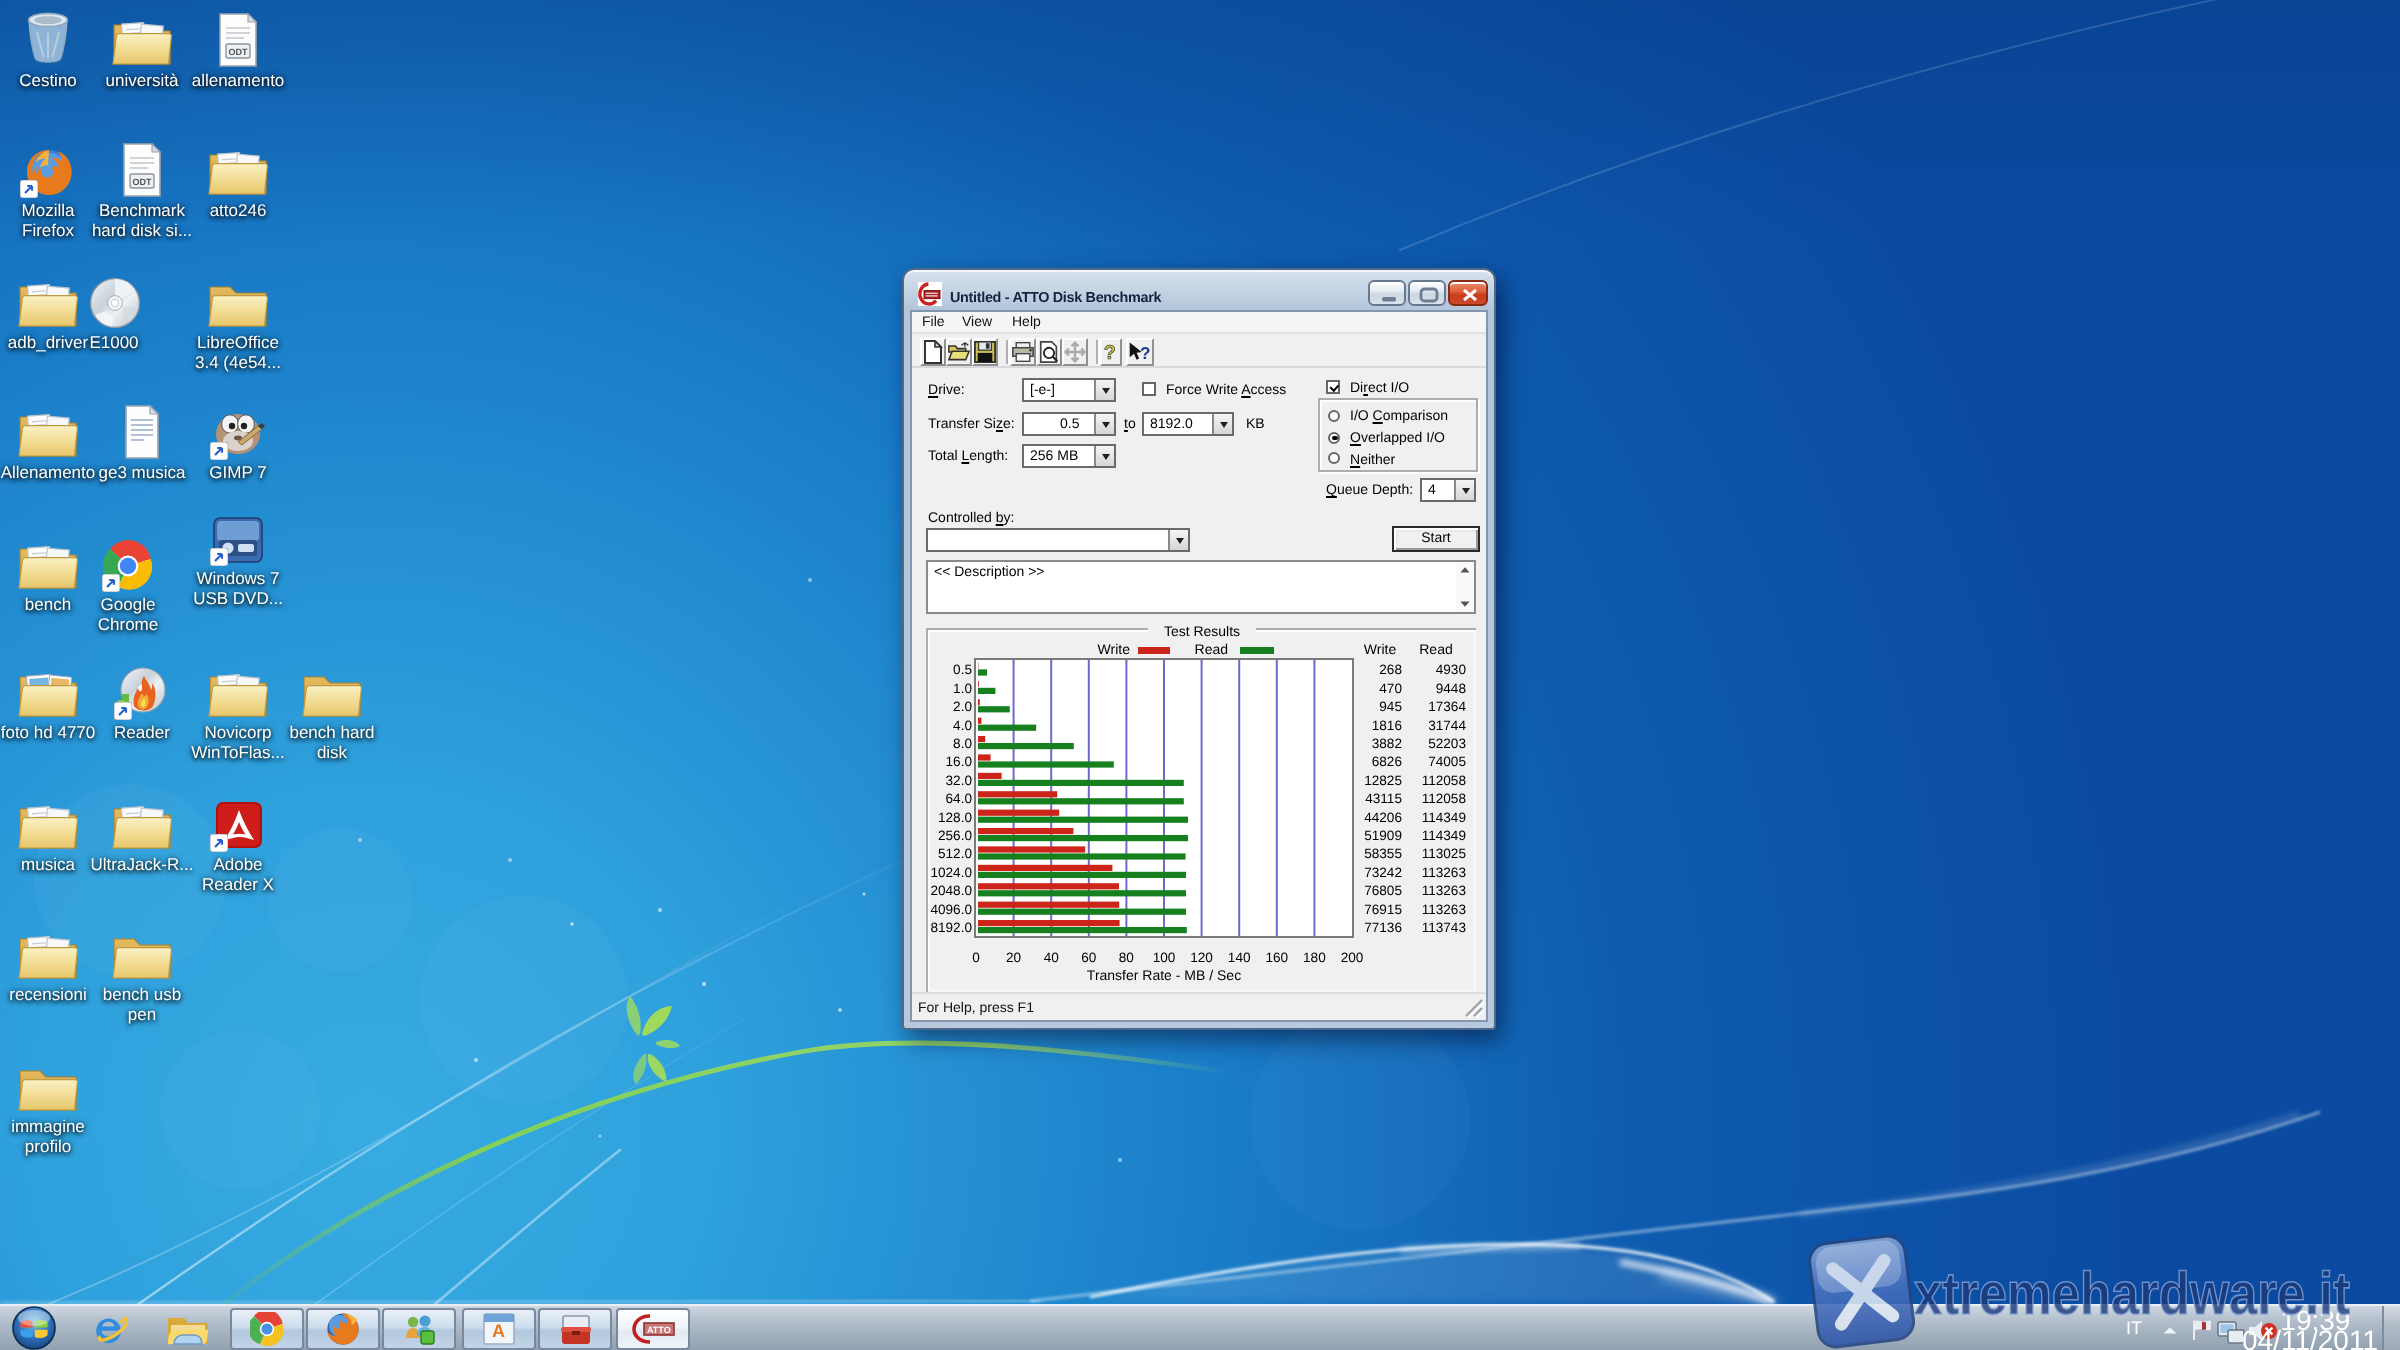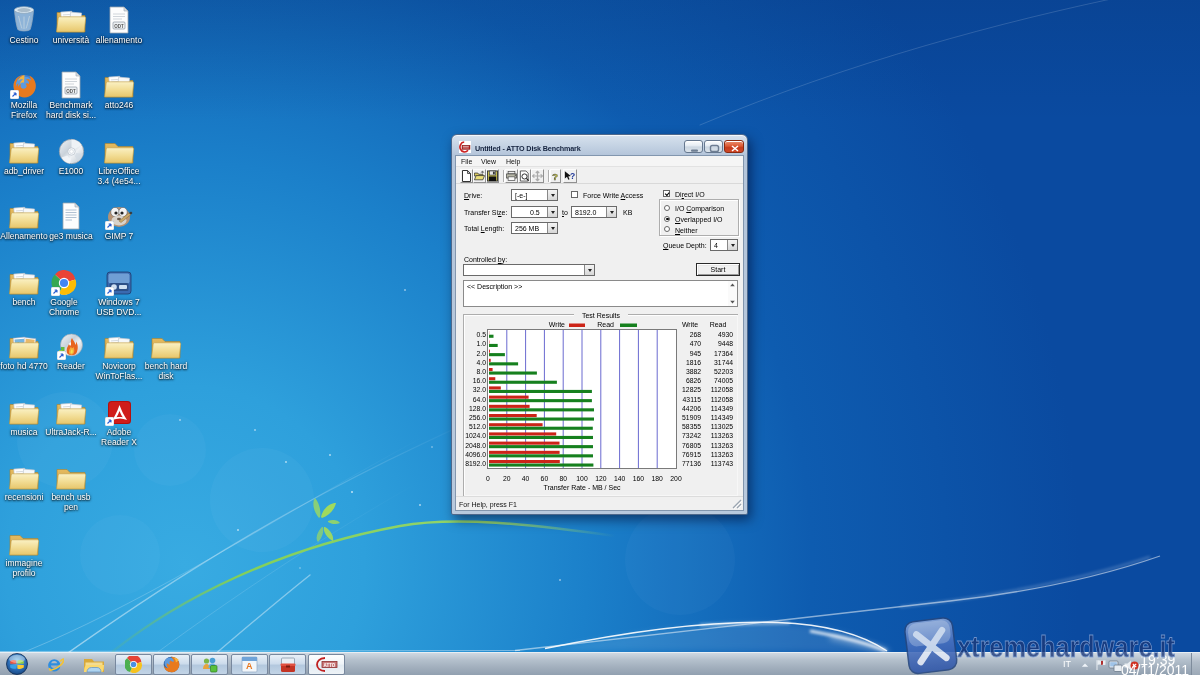--- a/index.html
+++ b/index.html
@@ -316,21 +316,21 @@
       <div class="lb">atto246</div>
     </div>
 <div class="di" style="left:-2px;top:136px">
       <div class="ic" style="position:relative">
         <svg width="32" height="26" viewBox="0 0 32 26">
           <use href="#folderp"></use>
         </svg>
       </div>
       <div class="lb">adb_driver</div>
     </div>
-<div class="di" style="left:45px;top:136px">
+<div class="di" style="left:31px;top:136px">
       <div class="ic" style="position:relative">
         <svg width="27" height="27" viewBox="0 0 27 27">
           <use href="#disc"></use>
         </svg>
       </div>
       <div class="lb">E1000</div>
     </div>
 <div class="di" style="left:93px;top:136px">
       <div class="ic" style="position:relative">
         <svg width="32" height="26" viewBox="0 0 32 26">
@@ -378,21 +378,21 @@
       <div class="ic" style="position:relative">
         <svg width="26" height="26" viewBox="0 0 26 26">
           <use href="#chromeic"></use>
         </svg>
         <svg width="9" height="9" style="position:absolute;left:13px;bottom:0">
           <use href="#sarrow"></use>
         </svg>
       </div>
       <div class="lb">Google<br>Chrome</div>
     </div>
-<div class="di" style="left:93px;top:267px">
+<div class="di" style="left:93px;top:254px">
       <div class="ic" style="position:relative">
         <svg width="28" height="26" viewBox="0 0 28 26">
           <use href="#usbdvd"></use>
         </svg>
         <svg width="9" height="9" style="position:absolute;left:12px;bottom:0">
           <use href="#sarrow"></use>
         </svg>
       </div>
       <div class="lb">Windows 7<br>USB DVD...</div>
     </div>

